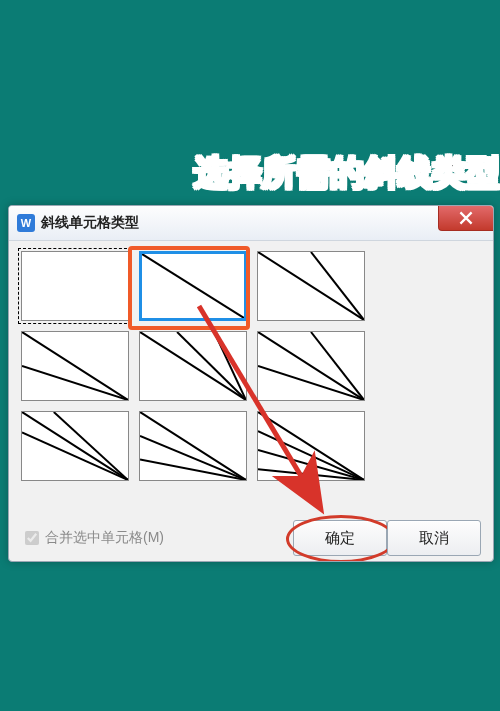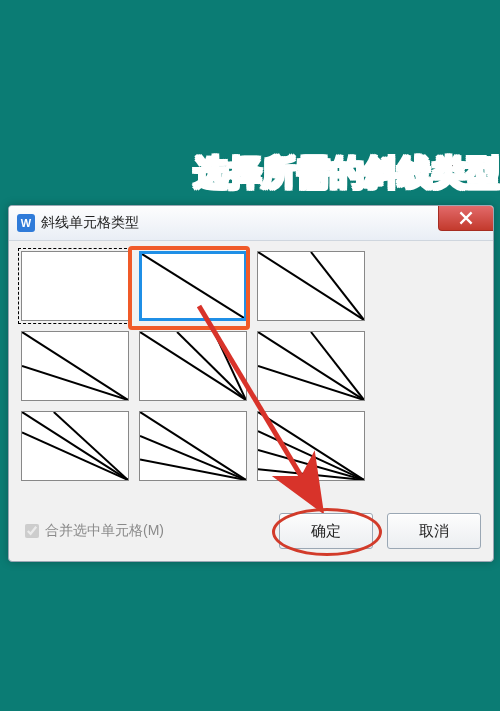--- a/index.html
+++ b/index.html
@@ -50,20 +50,21 @@
     width: 18px; height: 18px;
     background: #2f7bd9;
     border-radius: 3px;
     display: flex; align-items: center; justify-content: center;
     color: #fff; font-size: 11px; font-weight: bold;
     margin-right: 6px;
   }
   .titlebar-title {
     font-size: 14px;
     color: #222;
+    font-weight: bold;
   }
   .close-btn {
     position: absolute;
     right: 0; top: 0;
     width: 54px; height: 24px;
     background: linear-gradient(#e26a6a, #c33a2d);
     border: 1px solid #a62c22;
     border-top: none;
     border-right: none;
     border-bottom-left-radius: 4px;
@@ -99,34 +100,34 @@
     left: 119px;
     top: 40px;
     width: 122px; height: 84px;
     border: 4px solid #f05a28;
     border-radius: 4px;
     box-sizing: border-box;
     pointer-events: none;
   }
   .footer {
     position: absolute;
-    left: 12px; right: 12px; bottom: 12px;
+    left: 12px; right: 12px; bottom: 5px;
     display: flex;
   }
   .checkbox-row {
     display: flex; align-items: center;
     color: #8a8a8a;
     font-size: 14px;
   }
   .checkbox-row input {
     width: 14px; height: 14px; margin-right: 6px;
   }
   .btns {
     margin-left: auto;
-    display: flex; gap: 14px;
+    display: flex; 
   }
   .btn {
     width: 92px; height: 34px;
     background: linear-gradient(#fdfdfd, #eceef1);
     border: 1px solid #9aa7b4;
     border-radius: 3px;
     font-size: 15px;
     color: #222;
     display: flex; align-items: center; justify-content: center;
     box-shadow: inset 0 1px 0 #fff;

